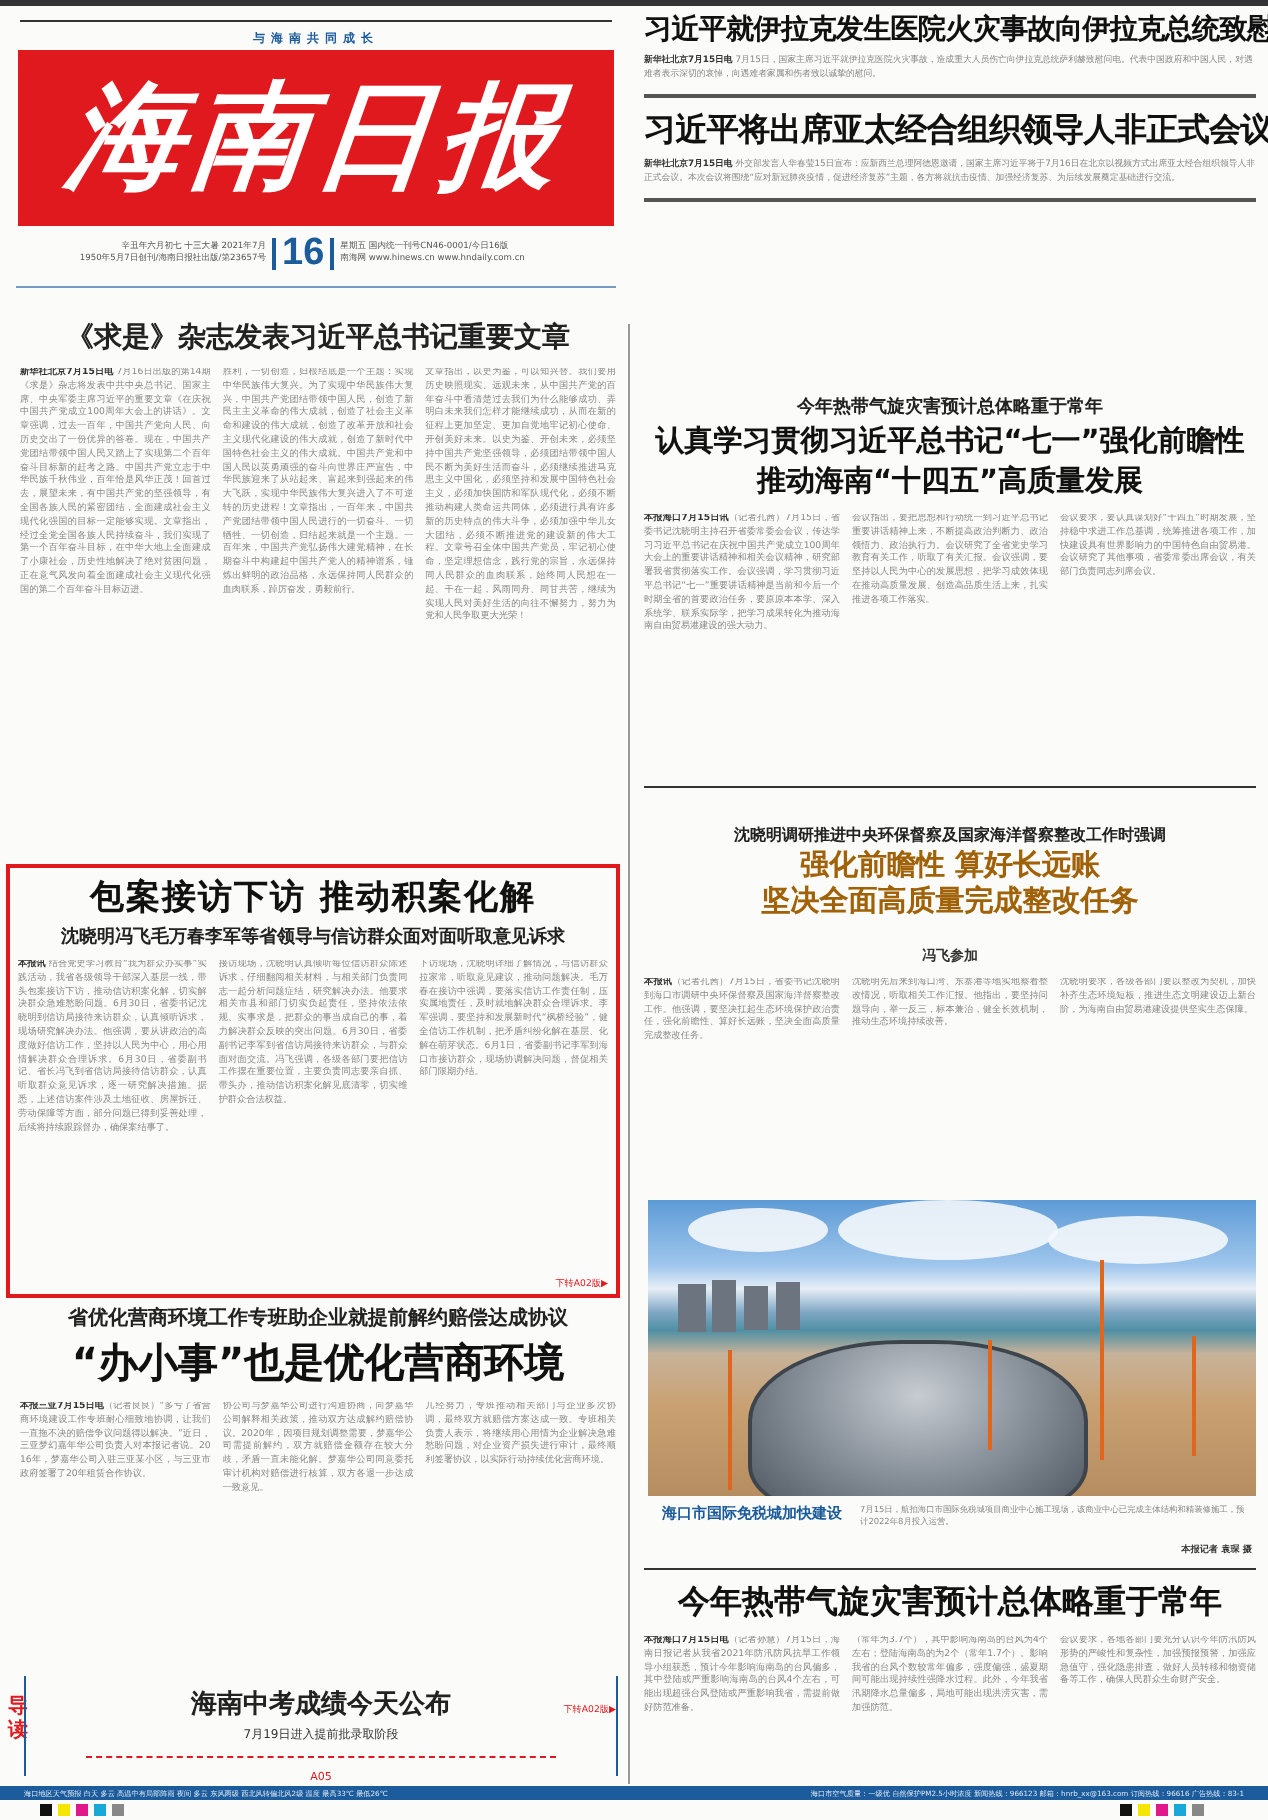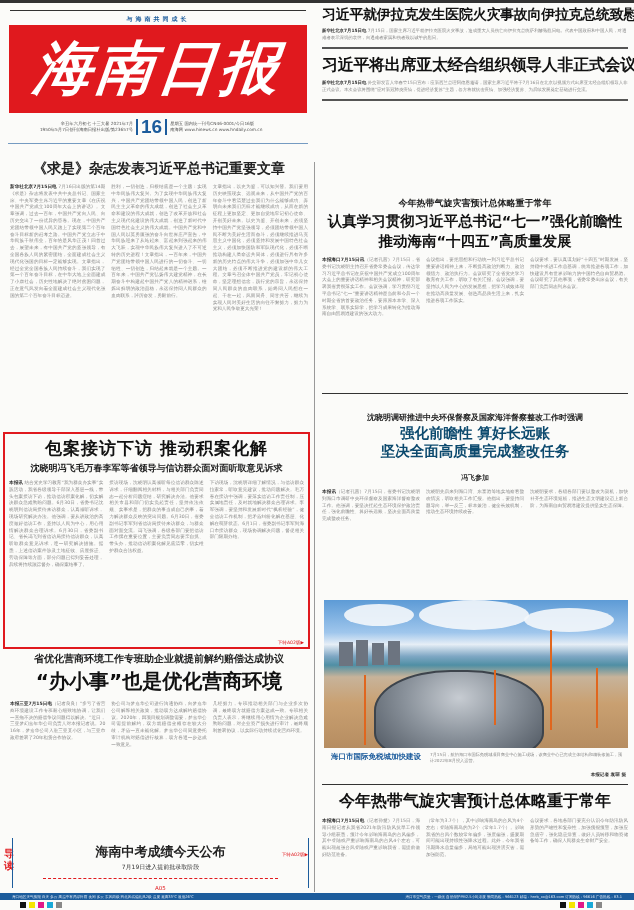--- a/index.html
+++ b/index.html
@@ -70,21 +70,21 @@
   .r3 .h { font-size: 13px; font-weight: bold; color: #111; line-height: 16px; }
   .r3 .ref { font-size: 4.6px; color: #e0191e; margin-top: 1px; }
 
   .r4 { position: absolute; left: 322px; top: 197px; width: 306px; }
   .r4 .kick { text-align: center; font-family: "DejaVu Serif", serif; font-size: 9px; color: #222; font-weight: bold; }
   .r4 .h { text-align: center; font-size: 14.5px; font-weight: bold; color: #111; line-height: 20px; margin-top: 1px; }
   .r4 .cols { margin-top: 6px; height: 130px; overflow: hidden; }
 
   .r5 { position: absolute; left: 322px; top: 412px; width: 306px; }
   .r5 .kick { text-align: center; font-family: "DejaVu Serif", serif; font-size: 8px; color: #222; font-weight: bold; white-space: nowrap; }
-  .r5 .h { text-align: center; font-size: 14.5px; font-weight: bold; color: #0c4a6e; line-height: 18px; margin-top: 1px; }
+  .r5 .h { text-align: center; font-size: 14.5px; font-weight: bold; color: #a16207; line-height: 18px; margin-top: 1px; }
   .r5 .by { text-align: center; font-family: "DejaVu Serif", serif; font-size: 7px; color: #333; font-weight: bold; margin-top: 13px; }
   .r5 .cols { margin-top: 6px; height: 95px; overflow: hidden; }
 
   .photo { position: absolute; left: 324px; top: 600px; width: 304px; height: 148px; overflow: hidden;
     background: linear-gradient(180deg, #5d9bd6 0%, #9fc6ec 22%, #e6eef6 30%, #7fa7c4 38%, #4f8fa4 44%, #c7b39a 52%, #c9a071 70%, #b68d61 100%); }
   .cloud { position: absolute; background: #f4f7fb; border-radius: 50%; opacity: .9; }
   .bldg { position: absolute; background: #6c7480; }
   .arena { position: absolute; left: 50px; top: 70px; width: 170px; height: 90px; border-radius: 45% 45% 30% 30%; background: radial-gradient(ellipse at 50% 30%, #c7ccd2 0%, #8b939c 45%, #4a525c 100%); border: 2px solid #3d444c; }
   .crane { position: absolute; width: 2px; background: #e0661e; }
   .caption { position: absolute; left: 322px; top: 750px; width: 306px; height: 30px; }

